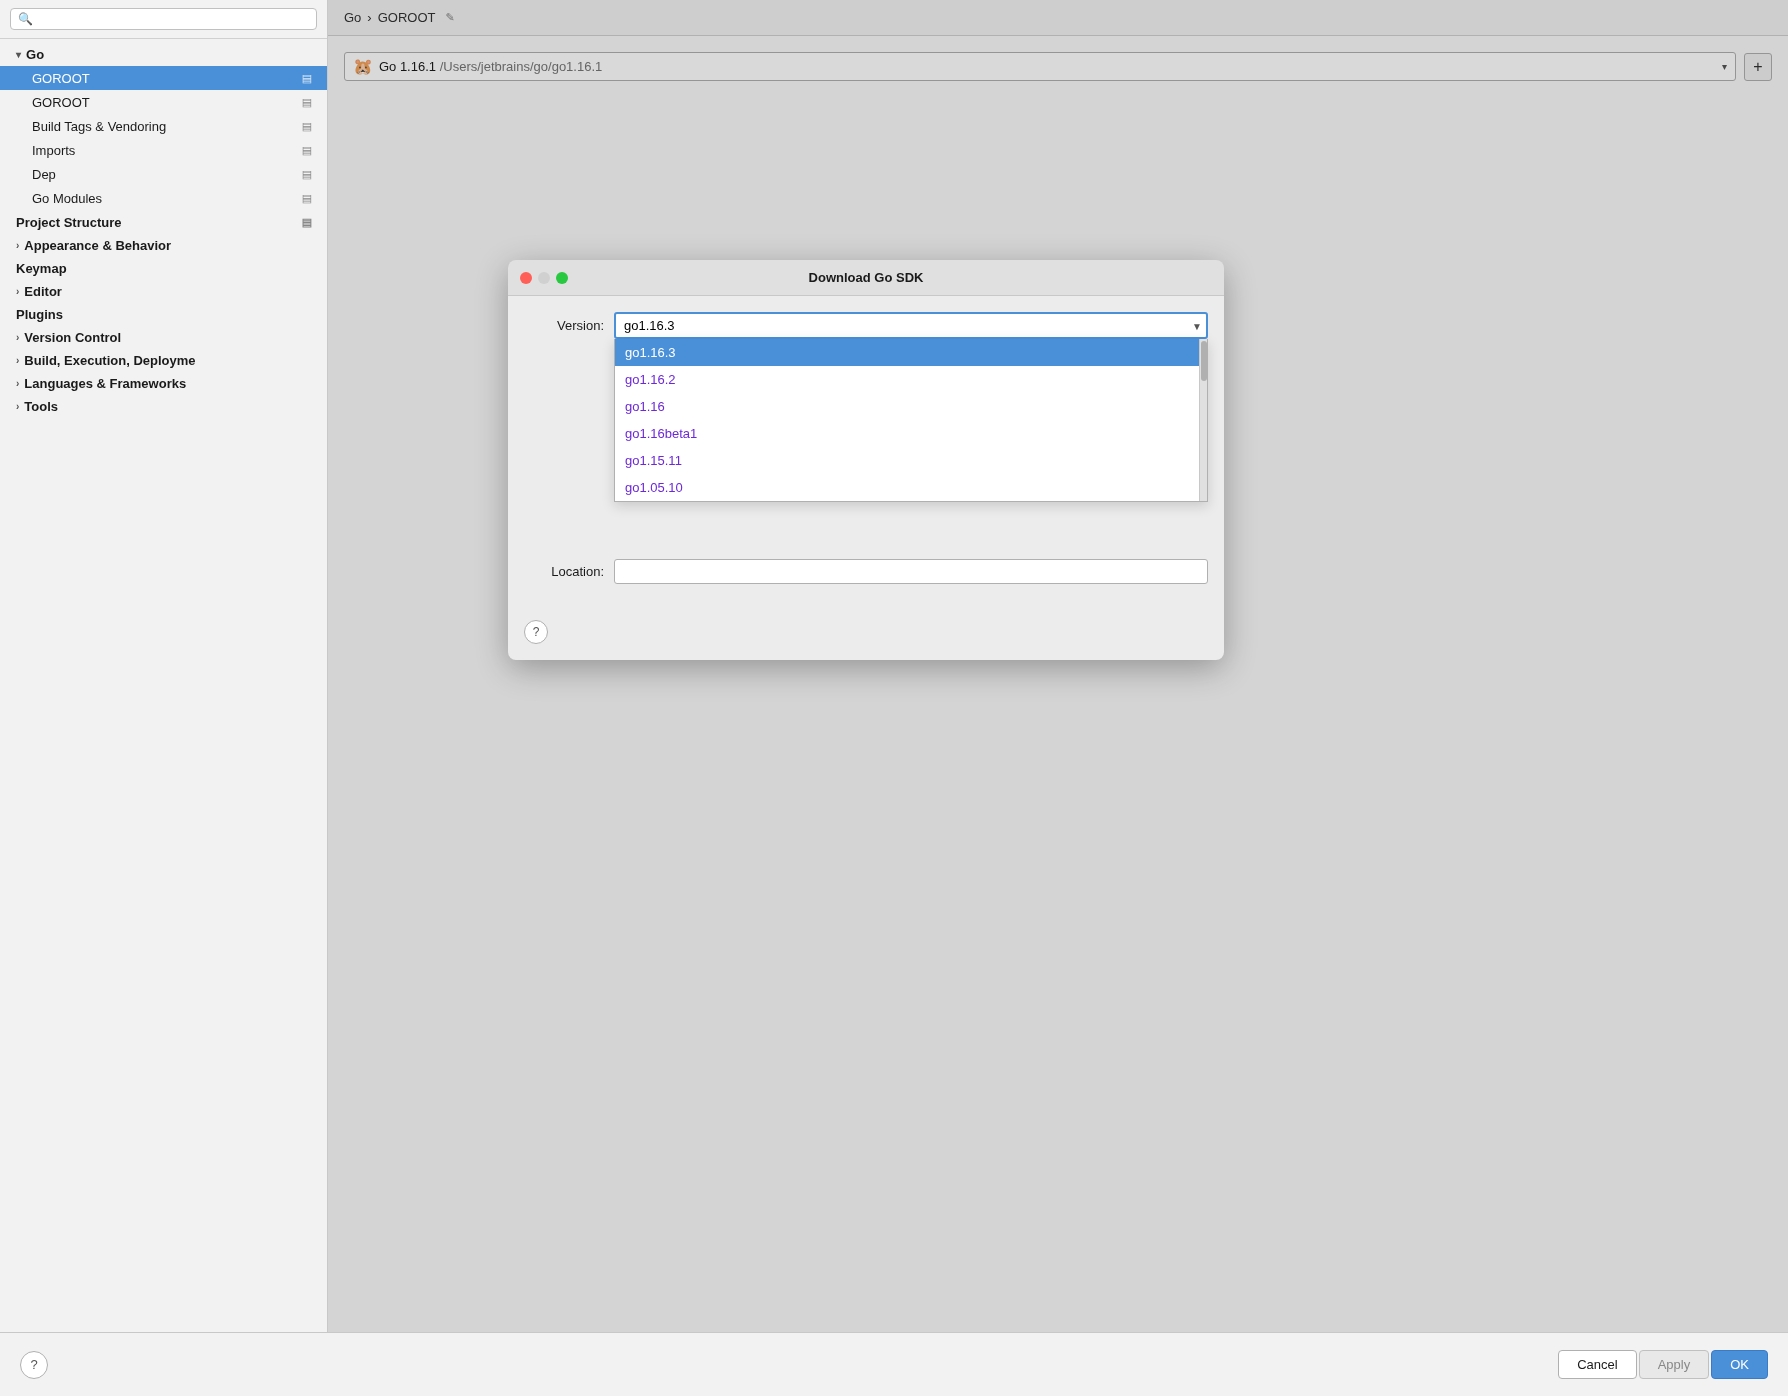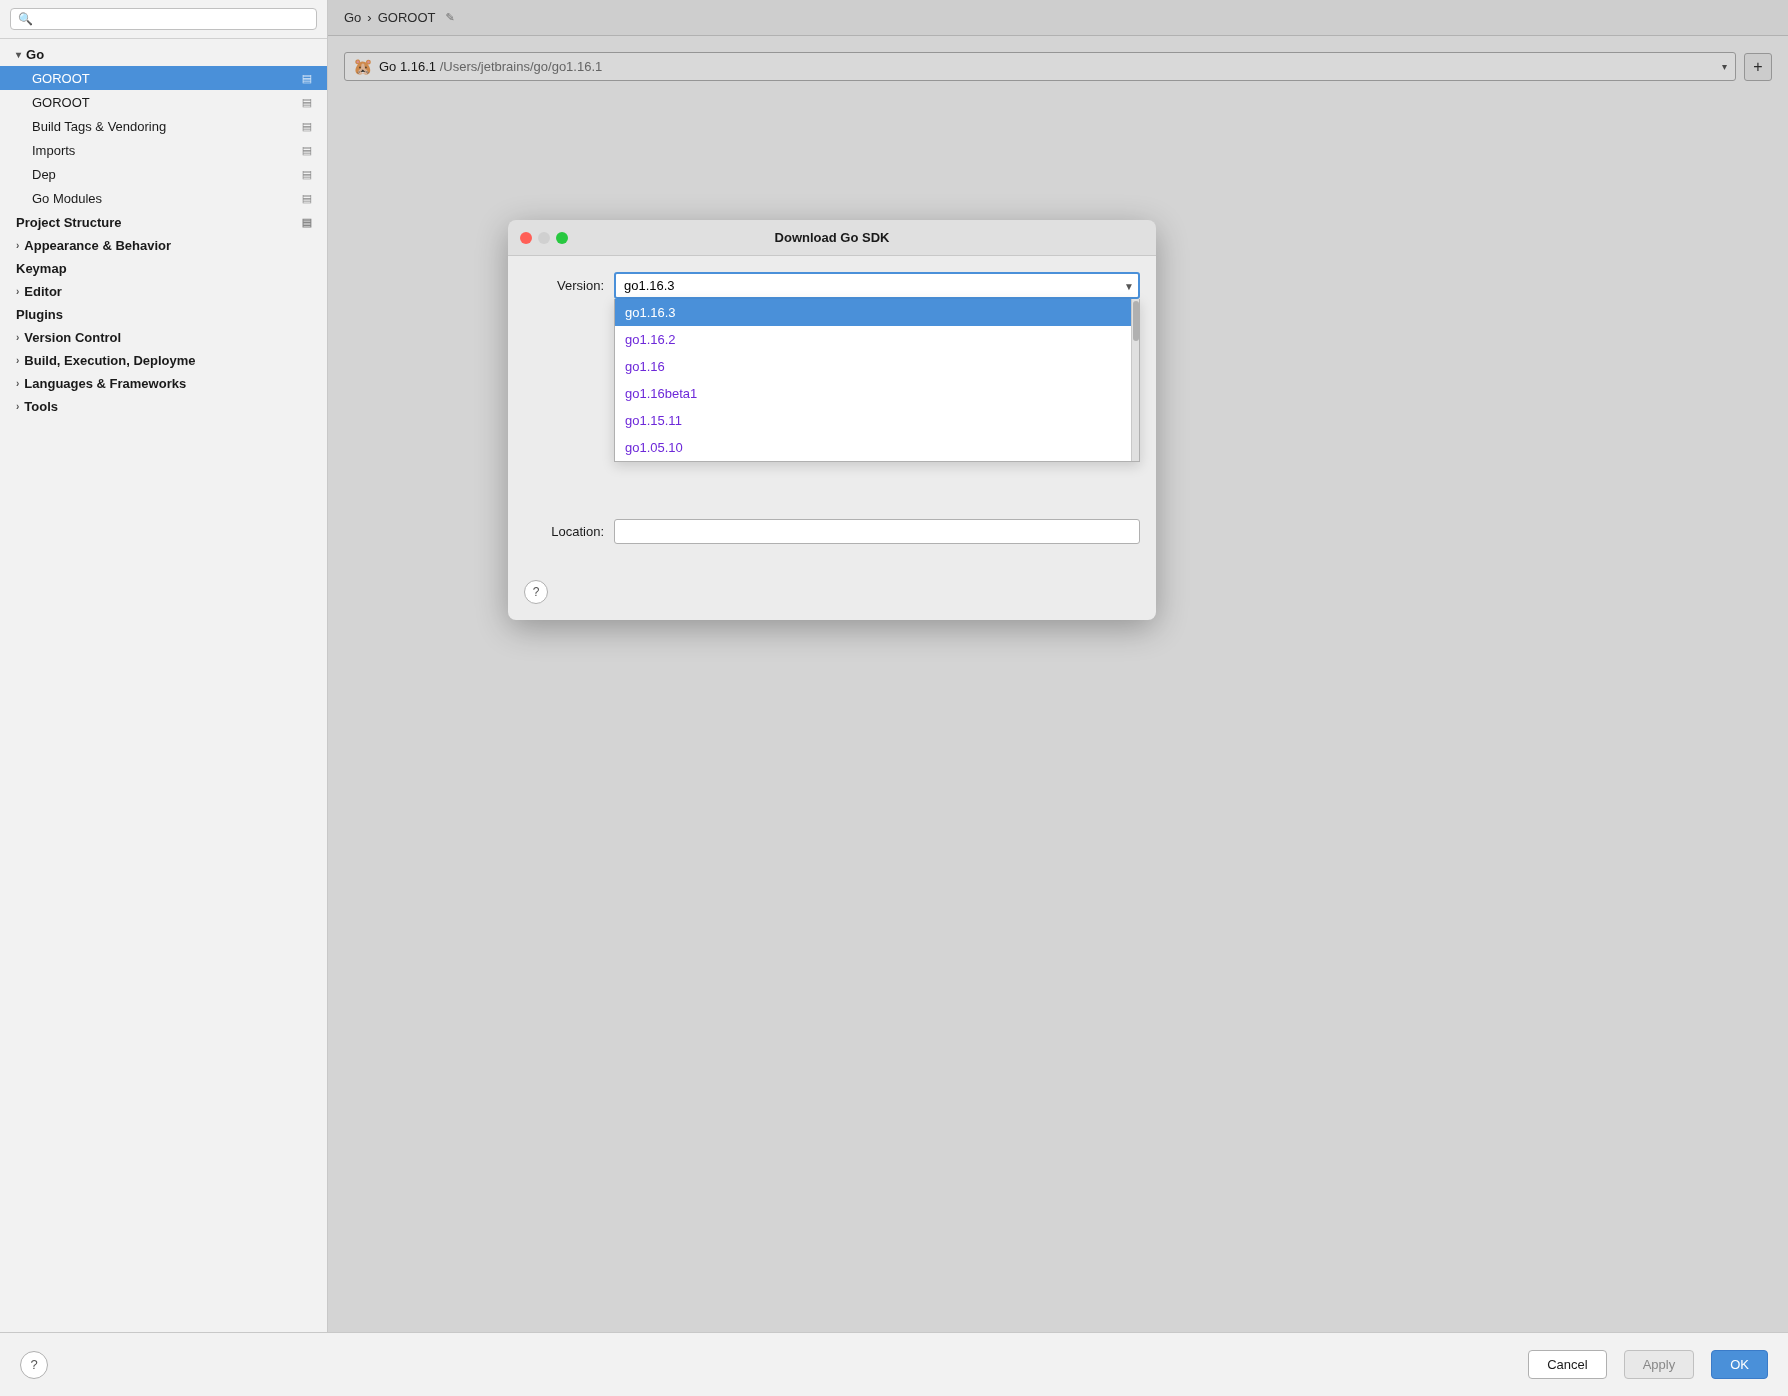--- a/index.html
+++ b/index.html
@@ -207,21 +207,21 @@
       display: flex;
       align-items: center;
       justify-content: center;
       cursor: pointer;
       font-size: 13px;
       color: #555;
     }
 
     .bottom-actions {
       display: flex;
-      gap: 17px;
+      gap: 2px;
     }
 
     .btn {
       padding: 6px 18px;
       border-radius: 4px;
       font-size: 13px;
       cursor: pointer;
       border: 1px solid #b0b0b0;
     }
 
@@ -248,25 +248,26 @@
       top: 0; left: 0; right: 0; bottom: 0;
       background: rgba(0,0,0,0.15);
       display: flex;
       align-items: flex-start;
       justify-content: flex-start;
       padding-top: 220px;
       padding-left: 180px;
     }
 
     .modal {
-      width: 648px;
+      width: 716px;
       background: #ececec;
       border-radius: 13px;
       box-shadow: 0 8px 32px rgba(0,0,0,0.3);
       overflow: visible;
+      margin-top: 40px;
     }
 
     .modal-titlebar {
       display: flex;
       align-items: center;
       justify-content: center;
       padding: 10px 12px;
       position: relative;
       background: #e0e0e0;
       border-radius: 8px 8px 0 0;

